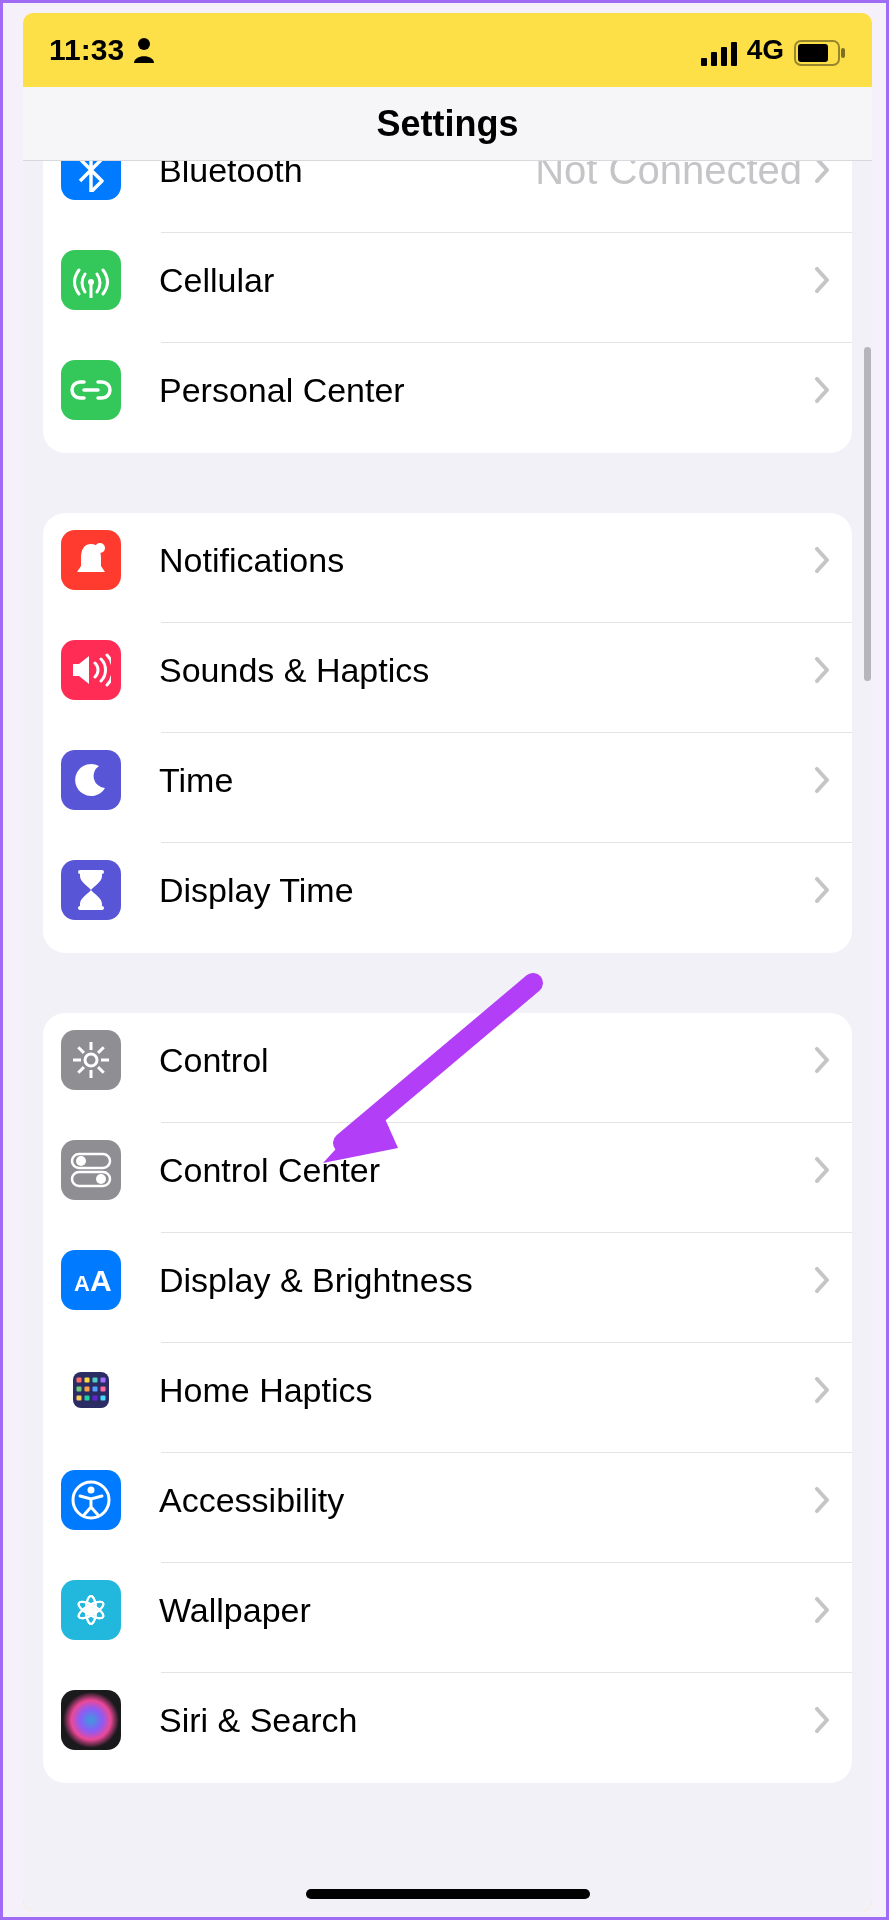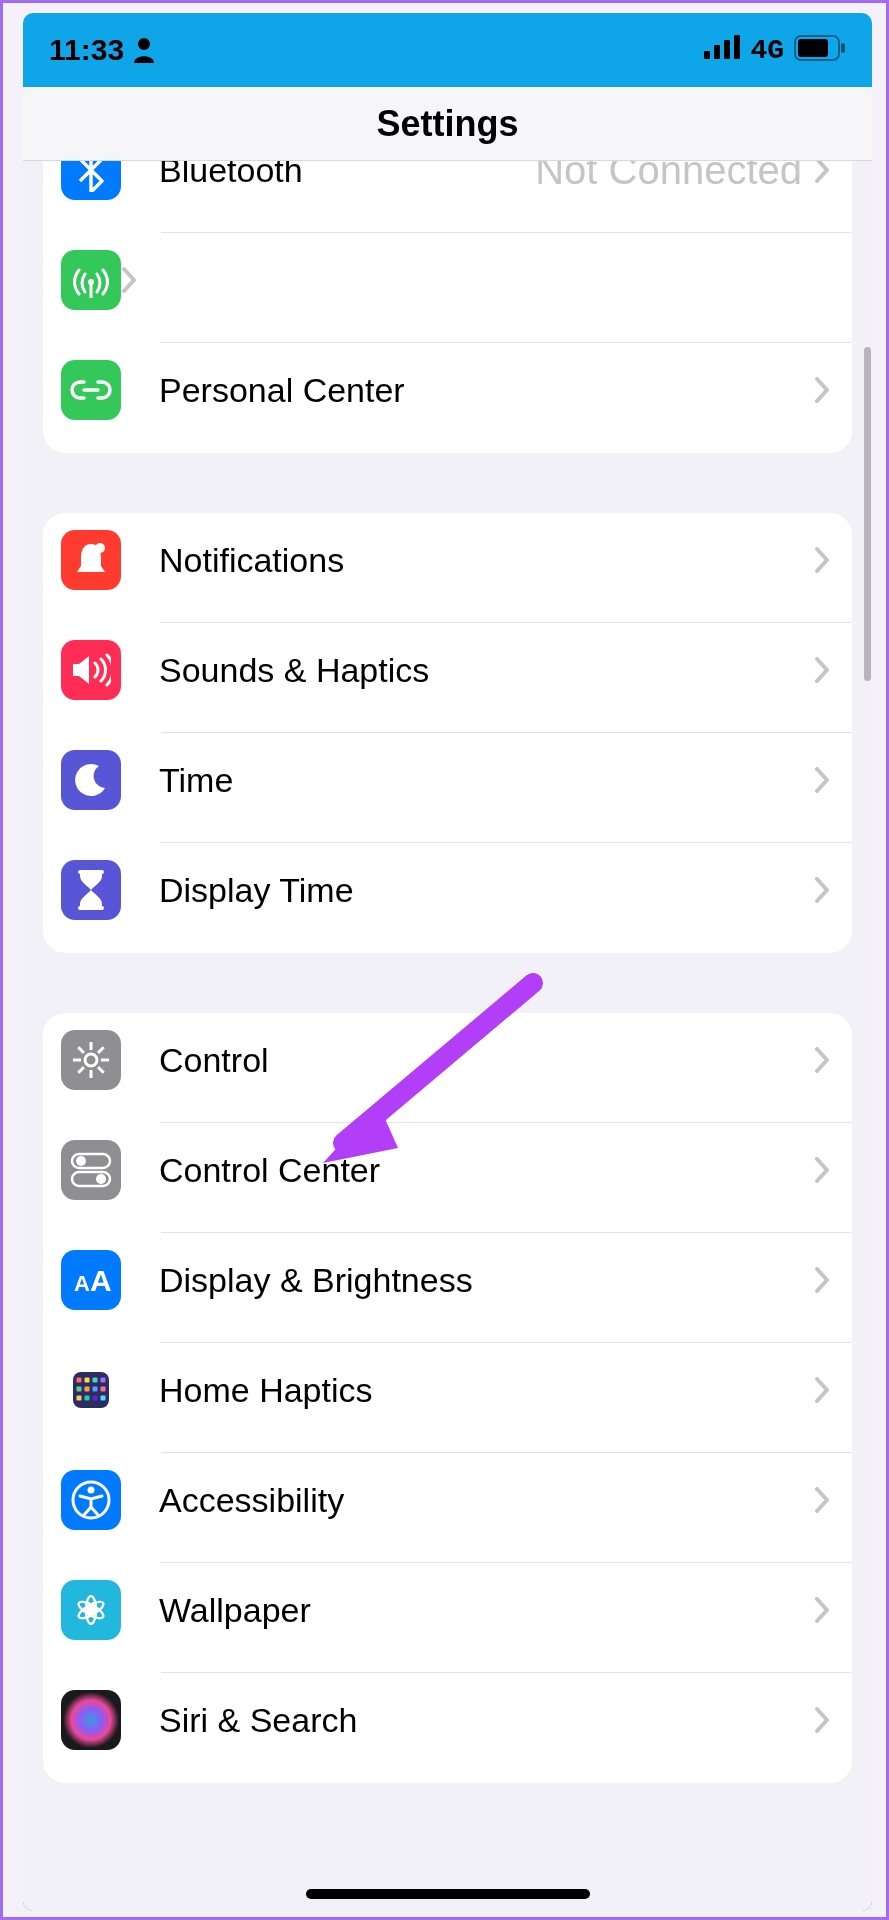--- a/index.html
+++ b/index.html
@@ -11,36 +11,36 @@
     position: relative;
     overflow: hidden;
     border: 3px solid #a06cf5;
   }
   .phone {
     position: absolute;
     left: 20px;
     top: 10px;
     width: 849px;
     height: 1898px;
-    background: #0ea5e9;
+    background: #fde047;
     border-radius: 10px;
     overflow: hidden;
   }
   .status-bar {
     height: 74px;
     display: flex;
     align-items: center;
     justify-content: space-between;
     padding: 0 26px;
     font-size: 30px;
     font-weight: 600;
     color: #000;
   }
   .status-left { display: flex; align-items: center; gap: 8px; }
-  .status-right { display: flex; align-items: flex-start; gap: 10px; font-family: Liberation Mono, monospace; }
+  .status-right { display: flex; align-items: flex-end; gap: 10px; }
   .header {
     height: 74px;
     display: flex;
     align-items: center;
     justify-content: center;
     border-bottom: 1px solid #d9d8dd;
     background: #f6f6f9;
     position: relative;
   }
   .header-title { font-size: 36px; font-weight: 700; }
@@ -171,20 +171,21 @@
       <div class="row-sep"></div>
     </div>
         <div class="row">
       <div class="icon-box" style="background:#34c759">
             <svg width="40" height="40" viewBox="0 0 40 40">
               <path d="M8 10 C2 18 2 26 8 34 M14 14 C10 20 10 26 14 32 M26 14 C30 20 30 26 26 32 M32 10 C38 18 38 26 32 34" stroke="#fff" stroke-width="3" fill="none" stroke-linecap="round"></path>
               <circle cx="20" cy="22" r="3" fill="#fff"></circle>
               <line x1="20" y1="22" x2="20" y2="38" stroke="#fff" stroke-width="3"></line>
             </svg>
           </div>
+      <div class="label">Cellular</div>
 
       <svg class="chevron" viewBox="0 0 16 26">
             <path d="M3 2 L13 13 L3 24" stroke="#c5c5c8" stroke-width="4" fill="none" stroke-linecap="round" stroke-linejoin="round"></path>
           </svg>
       <div class="row-sep"></div>
     </div>
         <div class="row">
       <div class="icon-box" style="background:#34c759">
             <svg width="42" height="28" viewBox="0 0 42 28">
               <path d="M14 6 H10 A8 8 0 0 0 10 22 H14 M28 6 H32 A8 8 0 0 1 32 22 H28 M14 14 H28" stroke="#fff" stroke-width="3.5" fill="none" stroke-linecap="round"></path>

